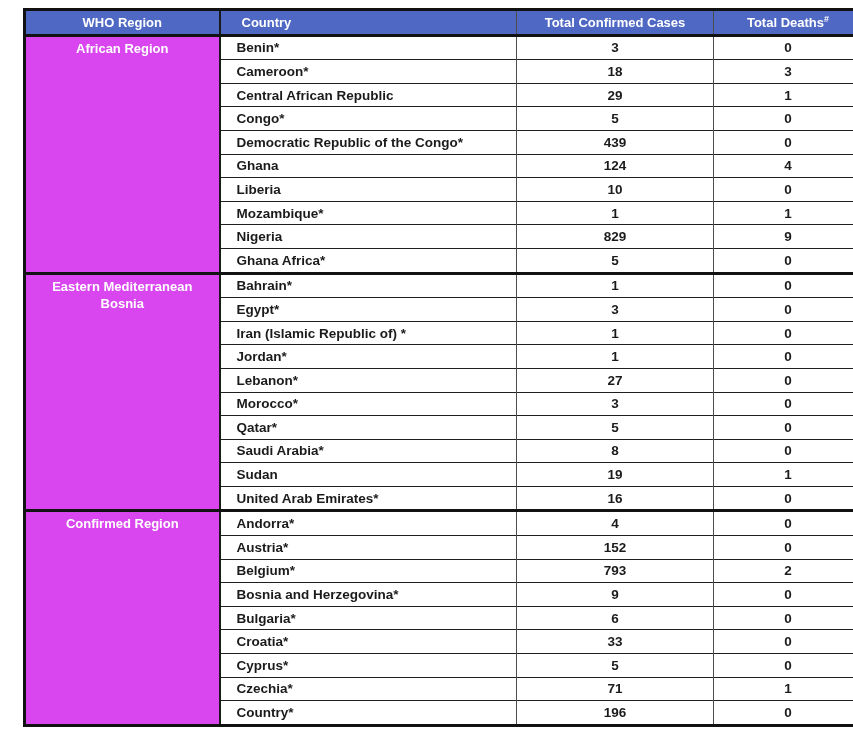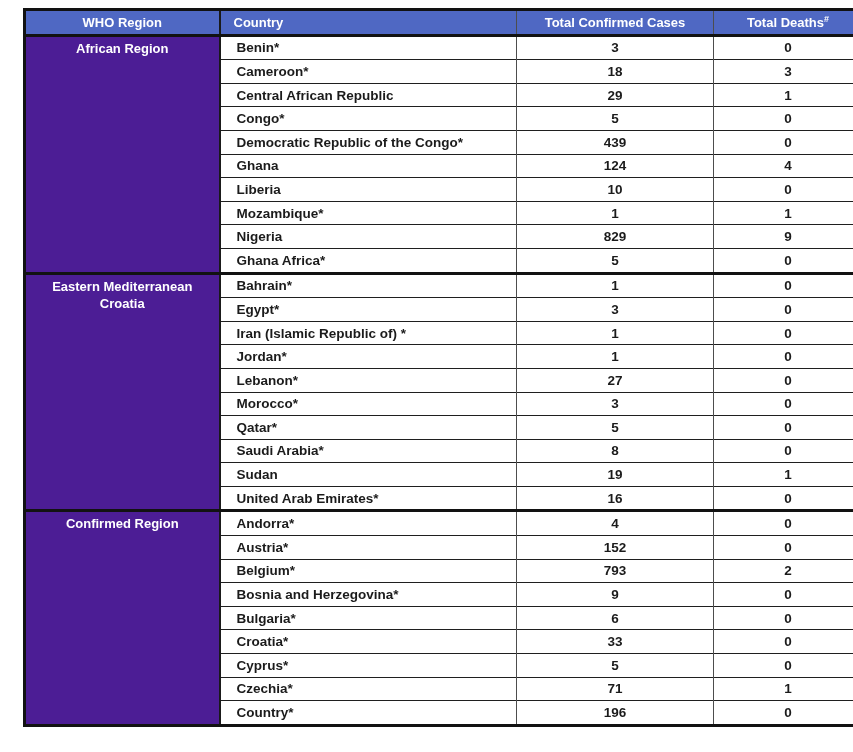--- a/index.html
+++ b/index.html
@@ -54,21 +54,21 @@
 
   
   .v-strong { border-right: 2px solid #1a1a1a; }
   .v-thin   { border-right: 1.2px solid #4d4d4d; }
 
   
   tbody td { border-top: 1.6px solid #1f1f1f; font-weight: 600; }
   tbody tr.group-first td { border-top: 3px solid #121212; }
 
   td.region-cell {
-    background: #4c1d95;
+    background: #d946ef;
     color: #ffffff;
     font-weight: 700;
     font-size: 13px;
     text-align: center;
     vertical-align: top;
     padding-top: 3px;
     white-space: normal;
     line-height: 1.35;
   }
   td.country-cell {
@@ -86,21 +86,21 @@
   <table class="who-table">
     <colgroup>
       <col class="c-region">
       <col class="c-country">
       <col class="c-cases">
       <col class="c-deaths">
     </colgroup>
     <thead>
       <tr>
         <th class="v-strong">WHO Region</th>
-        <th class="v-thin" style="text-align:left; padding-left:13px;">Country</th>
+        <th class="v-thin" style="text-align:left; padding-left:21px;">Country</th>
         <th class="v-thin">Total Confirmed Cases</th>
         <th><span>Total Deaths</span><sup>#</sup></th>
       </tr>
     </thead>
     <tbody>
         <tr class="group-first">
           <td class="region-cell v-strong" rowspan="10">African Region</td>
           <td class="country-cell v-thin">Benin*</td>
           <td class="cases-cell v-thin">3</td>
           <td class="deaths-cell">0</td>
@@ -144,21 +144,21 @@
           <td class="country-cell v-thin">Nigeria</td>
           <td class="cases-cell v-thin">829</td>
           <td class="deaths-cell">9</td>
         </tr>
         <tr>
           <td class="country-cell v-thin">Ghana Africa*</td>
           <td class="cases-cell v-thin">5</td>
           <td class="deaths-cell">0</td>
         </tr>
         <tr class="group-first">
-          <td class="region-cell v-strong" rowspan="10">Eastern Mediterranean Croatia</td>
+          <td class="region-cell v-strong" rowspan="10">Eastern Mediterranean Bosnia</td>
           <td class="country-cell v-thin">Bahrain*</td>
           <td class="cases-cell v-thin">1</td>
           <td class="deaths-cell">0</td>
         </tr>
         <tr>
           <td class="country-cell v-thin">Egypt*</td>
           <td class="cases-cell v-thin">3</td>
           <td class="deaths-cell">0</td>
         </tr>
         <tr>

